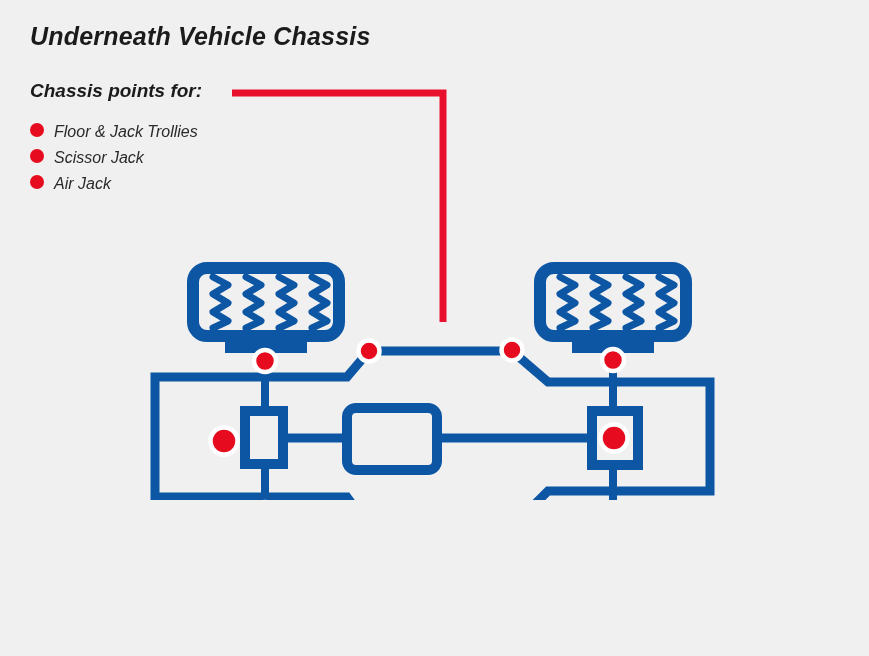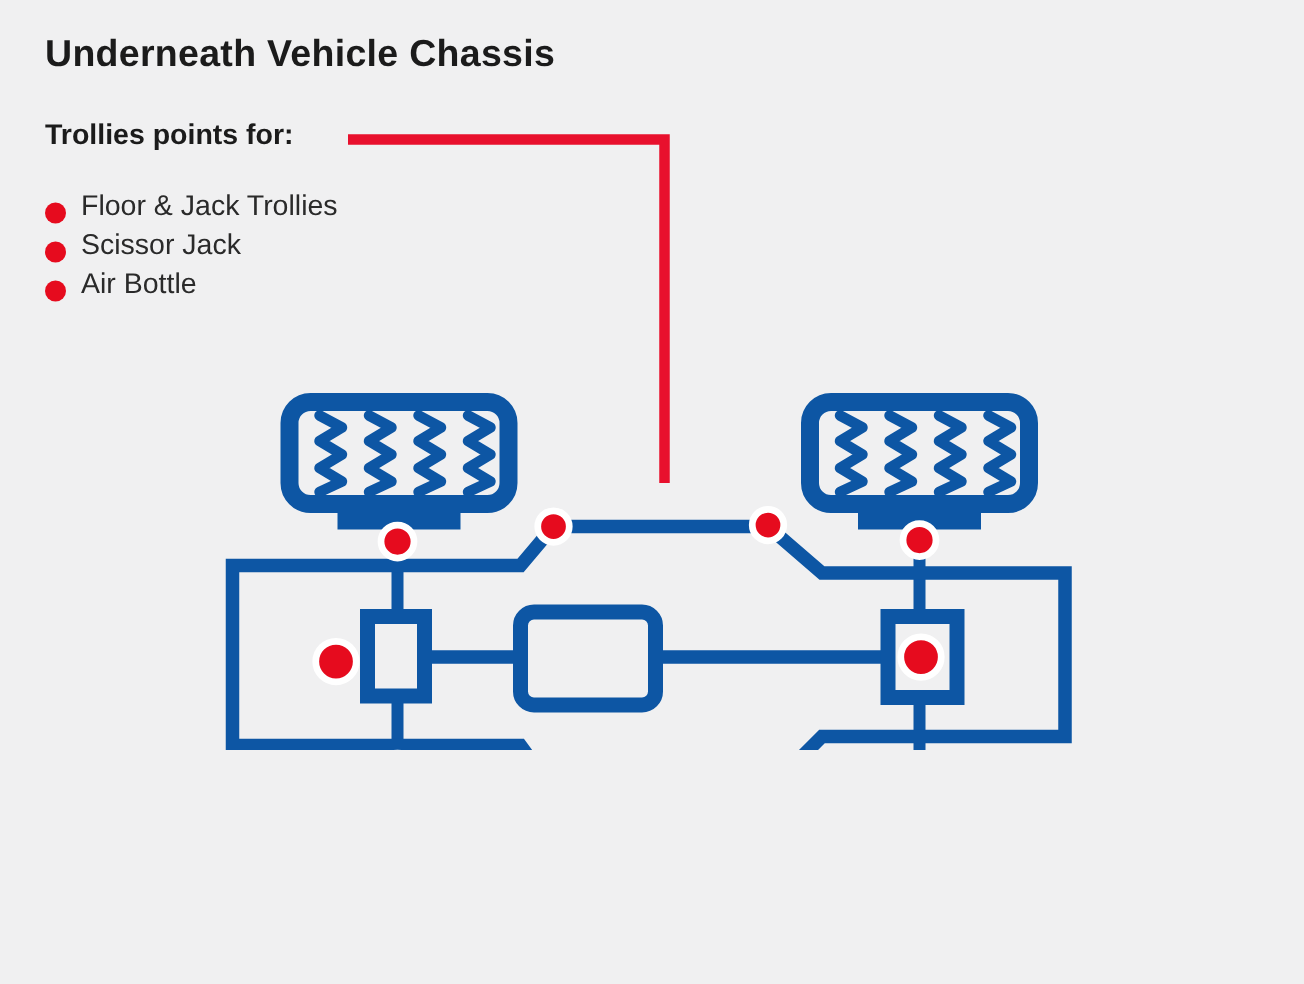--- a/index.html
+++ b/index.html
@@ -1,36 +1,36 @@
 <!DOCTYPE html>
 <html style="--bg: #f0f0f1; --blue: #0d56a4; --red: #e60b1e; --line-red: #e8102d; --ink: #1b1b1b;"><head>
 <meta charset="utf-8">
 <style>
   :root{
     --bg:#f0f0f1; --blue:#0d56a4; --red:#e60b1e; --line-red:#e8102d;
     --ink:#1b1b1b; --ink2:#2a2a2a; --white:#ffffff;
   }
   html,body{margin:0;padding:0;}
   body{background:var(--bg);font-family:"Liberation Sans",sans-serif;}
-  .stage{position:relative;width:869px;height:500px;background:var(--bg);overflow:hidden;}
+  .stage{position:relative;width:869px;height:500px;background:var(--bg);overflow:hidden;font-style:italic;}
 
   .title{
     position:absolute;left:30px;top:22px;margin:0;
     font-size:25px;font-weight:700;letter-spacing:.2px;color:var(--ink);
   }
   .legend-heading{
     position:absolute;left:30px;top:80px;margin:0;
     font-size:19px;font-weight:700;color:var(--ink);
   }
   .legend-list{
     position:absolute;left:30px;top:123px;margin:0;padding:0;list-style:none;
   }
   .legend-list li{
-    display:flex;align-items:flex-end;height:26px;
-    font-size:19px;color:var(--ink2);
+    display:flex;align-items:flex-start;height:26px;
+    font-size:16px;color:var(--ink2);
   }
   .bullet{
     width:14px;height:14px;border-radius:50%;background:var(--red);
     margin-right:10px;flex:0 0 auto;
   }
   svg.diagram{position:absolute;left:0;top:0;}
 
   .frame{fill:none;stroke:var(--blue);stroke-width:9;}
   .axle-line{fill:none;stroke:var(--blue);stroke-width:8;}
   .shaft{fill:none;stroke:var(--blue);stroke-width:9;}
@@ -41,34 +41,34 @@
   .pointer{fill:none;stroke:var(--line-red);stroke-width:7;stroke-linejoin:miter;}
   .lift-dot{fill:var(--red);stroke:var(--white);stroke-width:4.5;}
 </style>
 </head>
 <body>
 
 <div class="stage">
 
   <h1 class="title">Underneath Vehicle Chassis</h1>
 
-  <p class="legend-heading">Trollies points for:</p>
+  <p class="legend-heading">Chassis points for:</p>
 
   <ul class="legend-list">
     <li>
       <span class="bullet"></span>
       <span>Floor &amp; Jack Trollies</span>
     </li>
     <li>
       <span class="bullet"></span>
       <span>Scissor Jack</span>
     </li>
     <li>
       <span class="bullet"></span>
-      <span>Air Bottle</span>
+      <span>Air Jack</span>
     </li>
   </ul>
 
   <svg class="diagram" width="869" height="656" viewBox="0 0 869 656">
 
     <path class="pointer" d="M 232,93 L 443,93 L 443,322"></path>
 
     <path class="axle-line" d="M 265,356 V 517"></path>
     <path class="axle-line" d="M 613,355 V 520"></path>
     <path class="shaft" d="M 283,438 H 592"></path>

